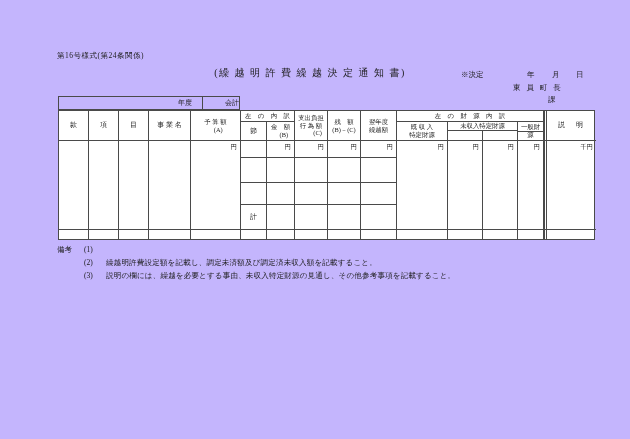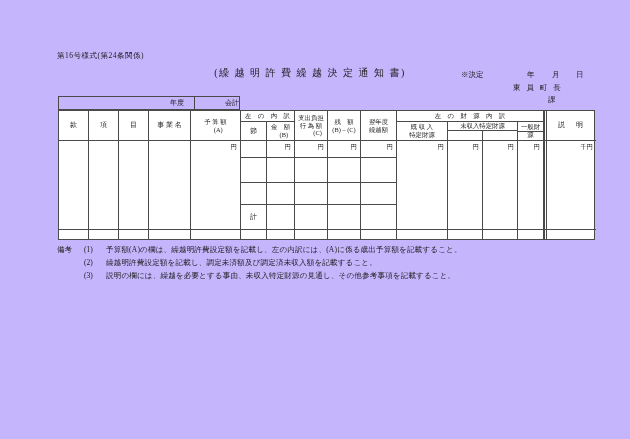--- a/index.html
+++ b/index.html
@@ -16,21 +16,21 @@
   .d-year{left:527px; top:70px; font-size:7.5px;}
   .d-month{left:552px; top:70px; font-size:7.5px;}
   .d-day{left:576px; top:70px; font-size:7.5px;}
   .mayor{left:502px; top:83px; font-size:7.5px; letter-spacing:2px;margin-left:11px;}
   .section{left:548px; top:95px; font-size:7.5px;}
 
   
   .strip{left:58px; top:96px; width:182px; height:14px; border:1px solid #4a4a4a; box-sizing:border-box;}
   .strip .cell{position:absolute; top:0; height:100%; box-sizing:border-box; font-size:7px;
     display:flex; align-items:center;}
-  .strip .year{left:4px; width:132px; border-right:1px solid #4a4a4a; justify-content:flex-end; padding-right:10px;text-align:right;}
+  .strip .year{left:12px; width:132px; border-right:1px solid #4a4a4a; justify-content:flex-end; padding-right:10px;text-align:right;}
   .strip .account{left:148px; width:50px; justify-content:center;}
 
   
   .tbl{left:58px; top:110px; width:537px; height:130px; border:1px solid #4a4a4a; box-sizing:border-box; background:#fff;}
   .c{position:absolute; box-sizing:border-box; display:flex; align-items:center; justify-content:center;
      text-align:center; font-size:6.4px; line-height:1.18; color:#1c1c1c;}
   .br{border-right:1px solid #4a4a4a;}
   .bb{border-bottom:1px solid #4a4a4a;}
   .dl{border-left:3px double #4a4a4a;}
   .unit{justify-content:flex-end; align-items:flex-start; padding:2px 3px 0 0;}
@@ -175,21 +175,20 @@
     <div class="c br" style="left:389px;top:119px;width:35px;height:9px;"></div>
     <div class="c br" style="left:424px;top:119px;width:35px;height:9px;"></div>
     <div class="c br" style="left:459px;top:119px;width:26px;height:9px;"></div>
     <div class="c dl" style="left:485px;top:119px;width:52px;height:9px;"></div>
   </div>
 
   <div class="abs notes">
     <div class="note-row">
       <span class="note-head">備考</span>
       <span class="note-num">(1)</span>
-      <span class="note-text">予算額(A)の欄は、繰越明許費設定額を記載し、左の内訳には、(A)に係る歳出予算額を記載すること。</span>
     </div>
     <div class="note-row">
       <span class="note-head"></span>
       <span class="note-num">(2)</span>
       <span class="note-text">繰越明許費設定額を記載し、調定未済額及び調定済未収入額を記載すること。</span>
     </div>
     <div class="note-row">
       <span class="note-head"></span>
       <span class="note-num">(3)</span>
       <span class="note-text">説明の欄には、繰越を必要とする事由、未収入特定財源の見通し、その他参考事項を記載すること。</span>

